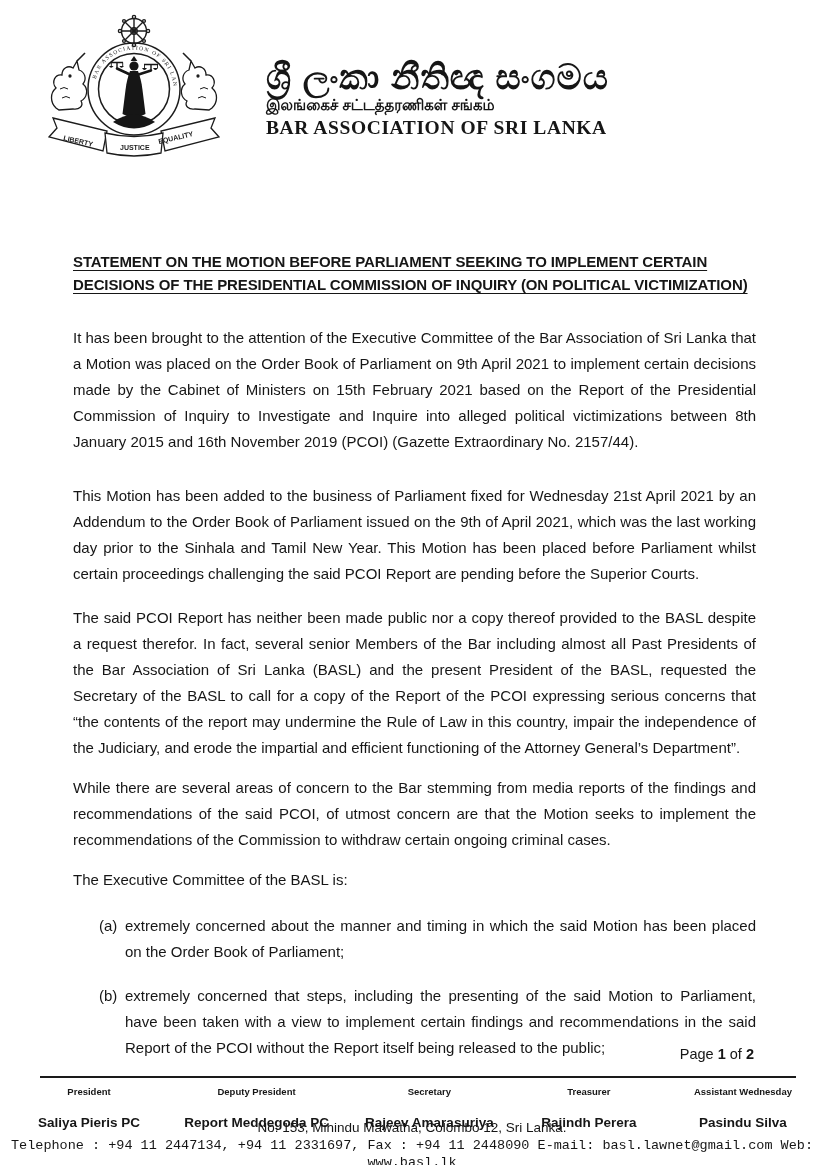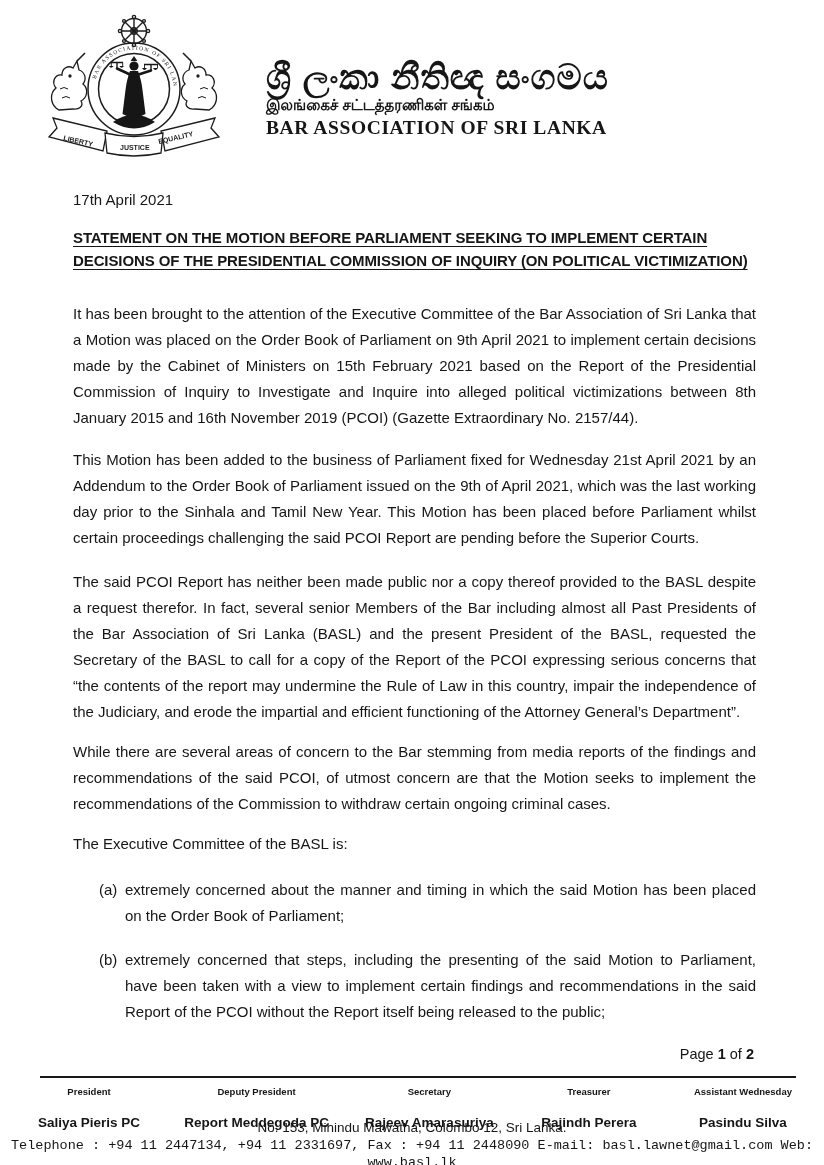--- a/index.html
+++ b/index.html
@@ -18,32 +18,32 @@
   .logo-wrap { width:176px; height:148px; }
   .org-names { margin-top:50px; }
   .org-sinhala { font-size:35px; font-weight:bold; letter-spacing:1px; line-height:30px; }
   .org-tamil   { font-size:15px; font-weight:bold; line-height:21px; margin-top:2px; }
   .org-english { font-family:"Liberation Serif", serif; font-size:19.5px; font-weight:bold;
                  letter-spacing:0.6px; line-height:23px; margin-top:1px; }
   
   .body-block { position:absolute; top:190px; left:73px; right:68px; }
   .doc-date { font-size:15px; line-height:20px; }
   .doc-title {
-    margin-top:16px;
+    margin-top:60px;
     font-size:15px; font-weight:bold; line-height:23px;
     text-decoration:underline;
     text-underline-offset:3px;
     letter-spacing:-0.1px;
   }
   .para {
     font-size:15px; line-height:26px;
     text-align:justify;
   }
   .p1 { margin-top:29px; }
-  .p2 { margin-top:16px; }
+  .p2 { margin-top:28px; }
   .p3 { margin-top:18px; }
   .p4 { margin-top:14px; }
   .intro { margin-top:14px; text-align:left; }
   .list-item { position:relative; padding-left:52px; font-size:15px; line-height:26px; text-align:justify; }
   .li-a { margin-top:20px; }
   .li-b { margin-top:18px; }
   .list-marker { position:absolute; left:26px; top:0; }
   
   .page-indicator {
     position:absolute; top:1046px; right:70px;
@@ -141,21 +141,20 @@
       </svg>
     </div>
     <div class="org-names">
       <div class="org-sinhala">ශ්‍රී ලංකා නීතිඥ සංගමය</div>
       <div class="org-tamil">இலங்கைச் சட்டத்தரணிகள் சங்கம்</div>
       <div class="org-english">BAR ASSOCIATION OF SRI LANKA</div>
     </div>
   </div>
 
   <div class="body-block">
-    <div class="doc-date">17th April 2021</div>
 
     <div class="doc-title">STATEMENT ON THE MOTION BEFORE PARLIAMENT SEEKING TO IMPLEMENT CERTAIN DECISIONS OF THE PRESIDENTIAL COMMISSION OF INQUIRY (ON POLITICAL VICTIMIZATION)</div>
 
     <p class="para p1">It has been brought to the attention of the Executive Committee of the Bar Association of Sri Lanka that a Motion was placed on the Order Book of Parliament on 9th April 2021 to implement certain decisions made by the Cabinet of Ministers on 15th February 2021 based on the Report of the Presidential Commission of Inquiry to Investigate and Inquire into alleged political victimizations between 8th January 2015 and 16th November 2019 (PCOI) (Gazette Extraordinary No. 2157/44).</p>
     <p class="para p2">This Motion has been added to the business of Parliament fixed for Wednesday 21st April 2021 by an Addendum to the Order Book of Parliament issued on the 9th of April 2021, which was the last working day prior to the Sinhala and Tamil New Year. This Motion has been placed before Parliament whilst certain proceedings challenging the said PCOI Report are pending before the Superior Courts.</p>
     <p class="para p3">The said PCOI Report has neither been made public nor a copy thereof provided to the BASL despite a request therefor. In fact, several senior Members of the Bar including almost all Past Presidents of the Bar Association of Sri Lanka (BASL) and the present President of the BASL, requested the Secretary of the BASL to call for a copy of the Report of the PCOI expressing serious concerns that “the contents of the report may undermine the Rule of Law in this country, impair the independence of the Judiciary, and erode the impartial and efficient functioning of the Attorney General’s Department”.</p>
     <p class="para p4">While there are several areas of concern to the Bar stemming from media reports of the findings and recommendations of the said PCOI, of utmost concern are that the Motion seeks to implement the recommendations of the Commission to withdraw certain ongoing criminal cases.</p>
 
     <p class="para intro">The Executive Committee of the BASL is:</p>
 

